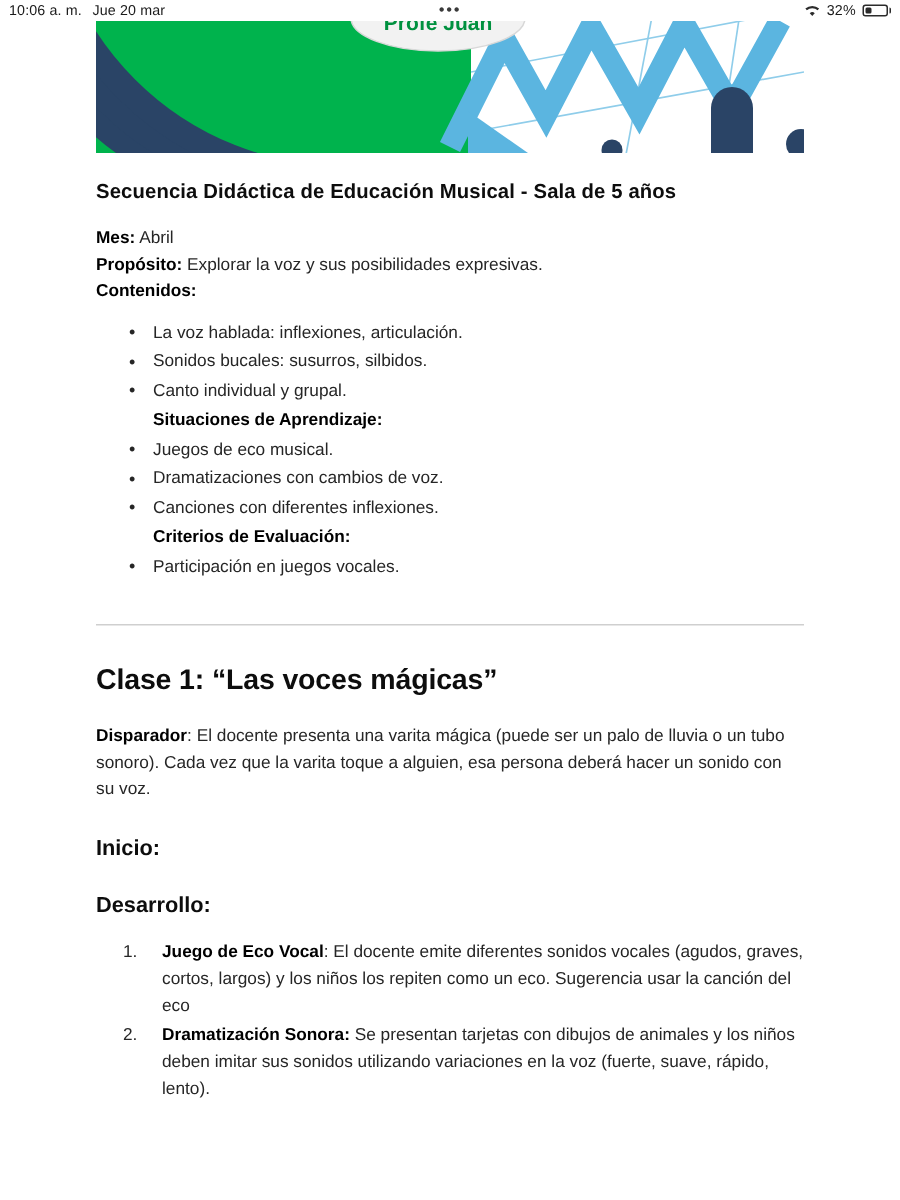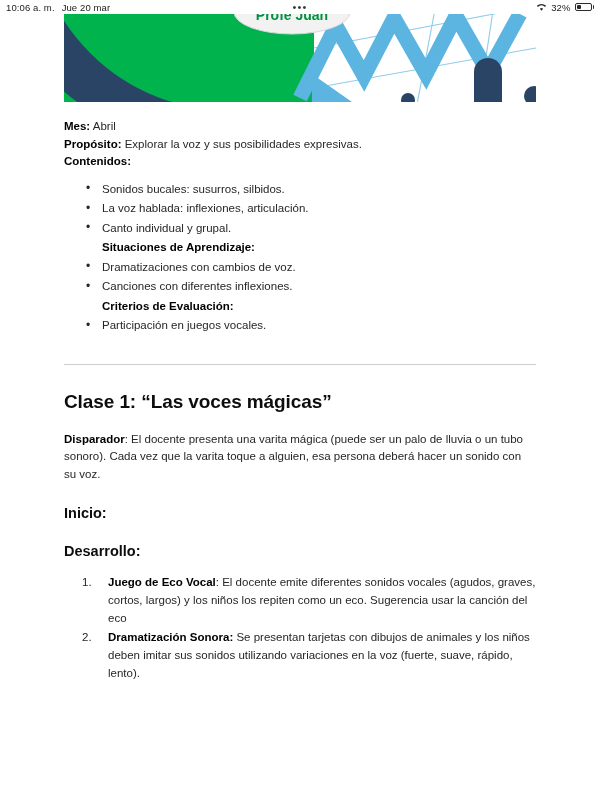--- a/index.html
+++ b/index.html
@@ -219,40 +219,42 @@
       <g>
         <ellipse cx="228" cy="-2" rx="58" ry="22" fill="#f2f2f2" stroke="#d8d8d8" stroke-width="1"></ellipse>
         <text x="228" y="6" text-anchor="middle" font-family="Liberation Sans, sans-serif" font-size="14" font-weight="bold" fill="#00913f">Profe Juan</text>
       </g>
     </g>
   </svg>
 </div>
 
 <div class="doc">
 
+  <div class="doc-title">Secuencia Didáctica de Educación Musical - Sala de 5 años</div>
 
   <div class="meta">
     <div>
       <b>Mes:</b>
       <span>Abril</span>
     </div>
     <div>
       <b>Propósito:</b>
       <span>Explorar la voz y sus posibilidades expresivas.</span>
     </div>
     <div>
       <b>Contenidos:</b>
     </div>
   </div>
 
   <ul class="bullets" id="content-list">
+      <li class="bulleted">La voz hablada: inflexiones, articulación.</li>
       <li class="bulleted">Sonidos bucales: susurros, silbidos.</li>
-      <li class="bulleted">La voz hablada: inflexiones, articulación.</li>
       <li class="bulleted">Canto individual y grupal.</li>
       <li class="subhead">Situaciones de Aprendizaje:</li>
+      <li class="bulleted">Juegos de eco musical.</li>
       <li class="bulleted">Dramatizaciones con cambios de voz.</li>
       <li class="bulleted">Canciones con diferentes inflexiones.</li>
       <li class="subhead">Criterios de Evaluación:</li>
       <li class="bulleted">Participación en juegos vocales.</li>
     </ul>
 
   <div class="divider"></div>
 
   <div class="clase-title">Clase 1: “Las voces mágicas”</div>
 

